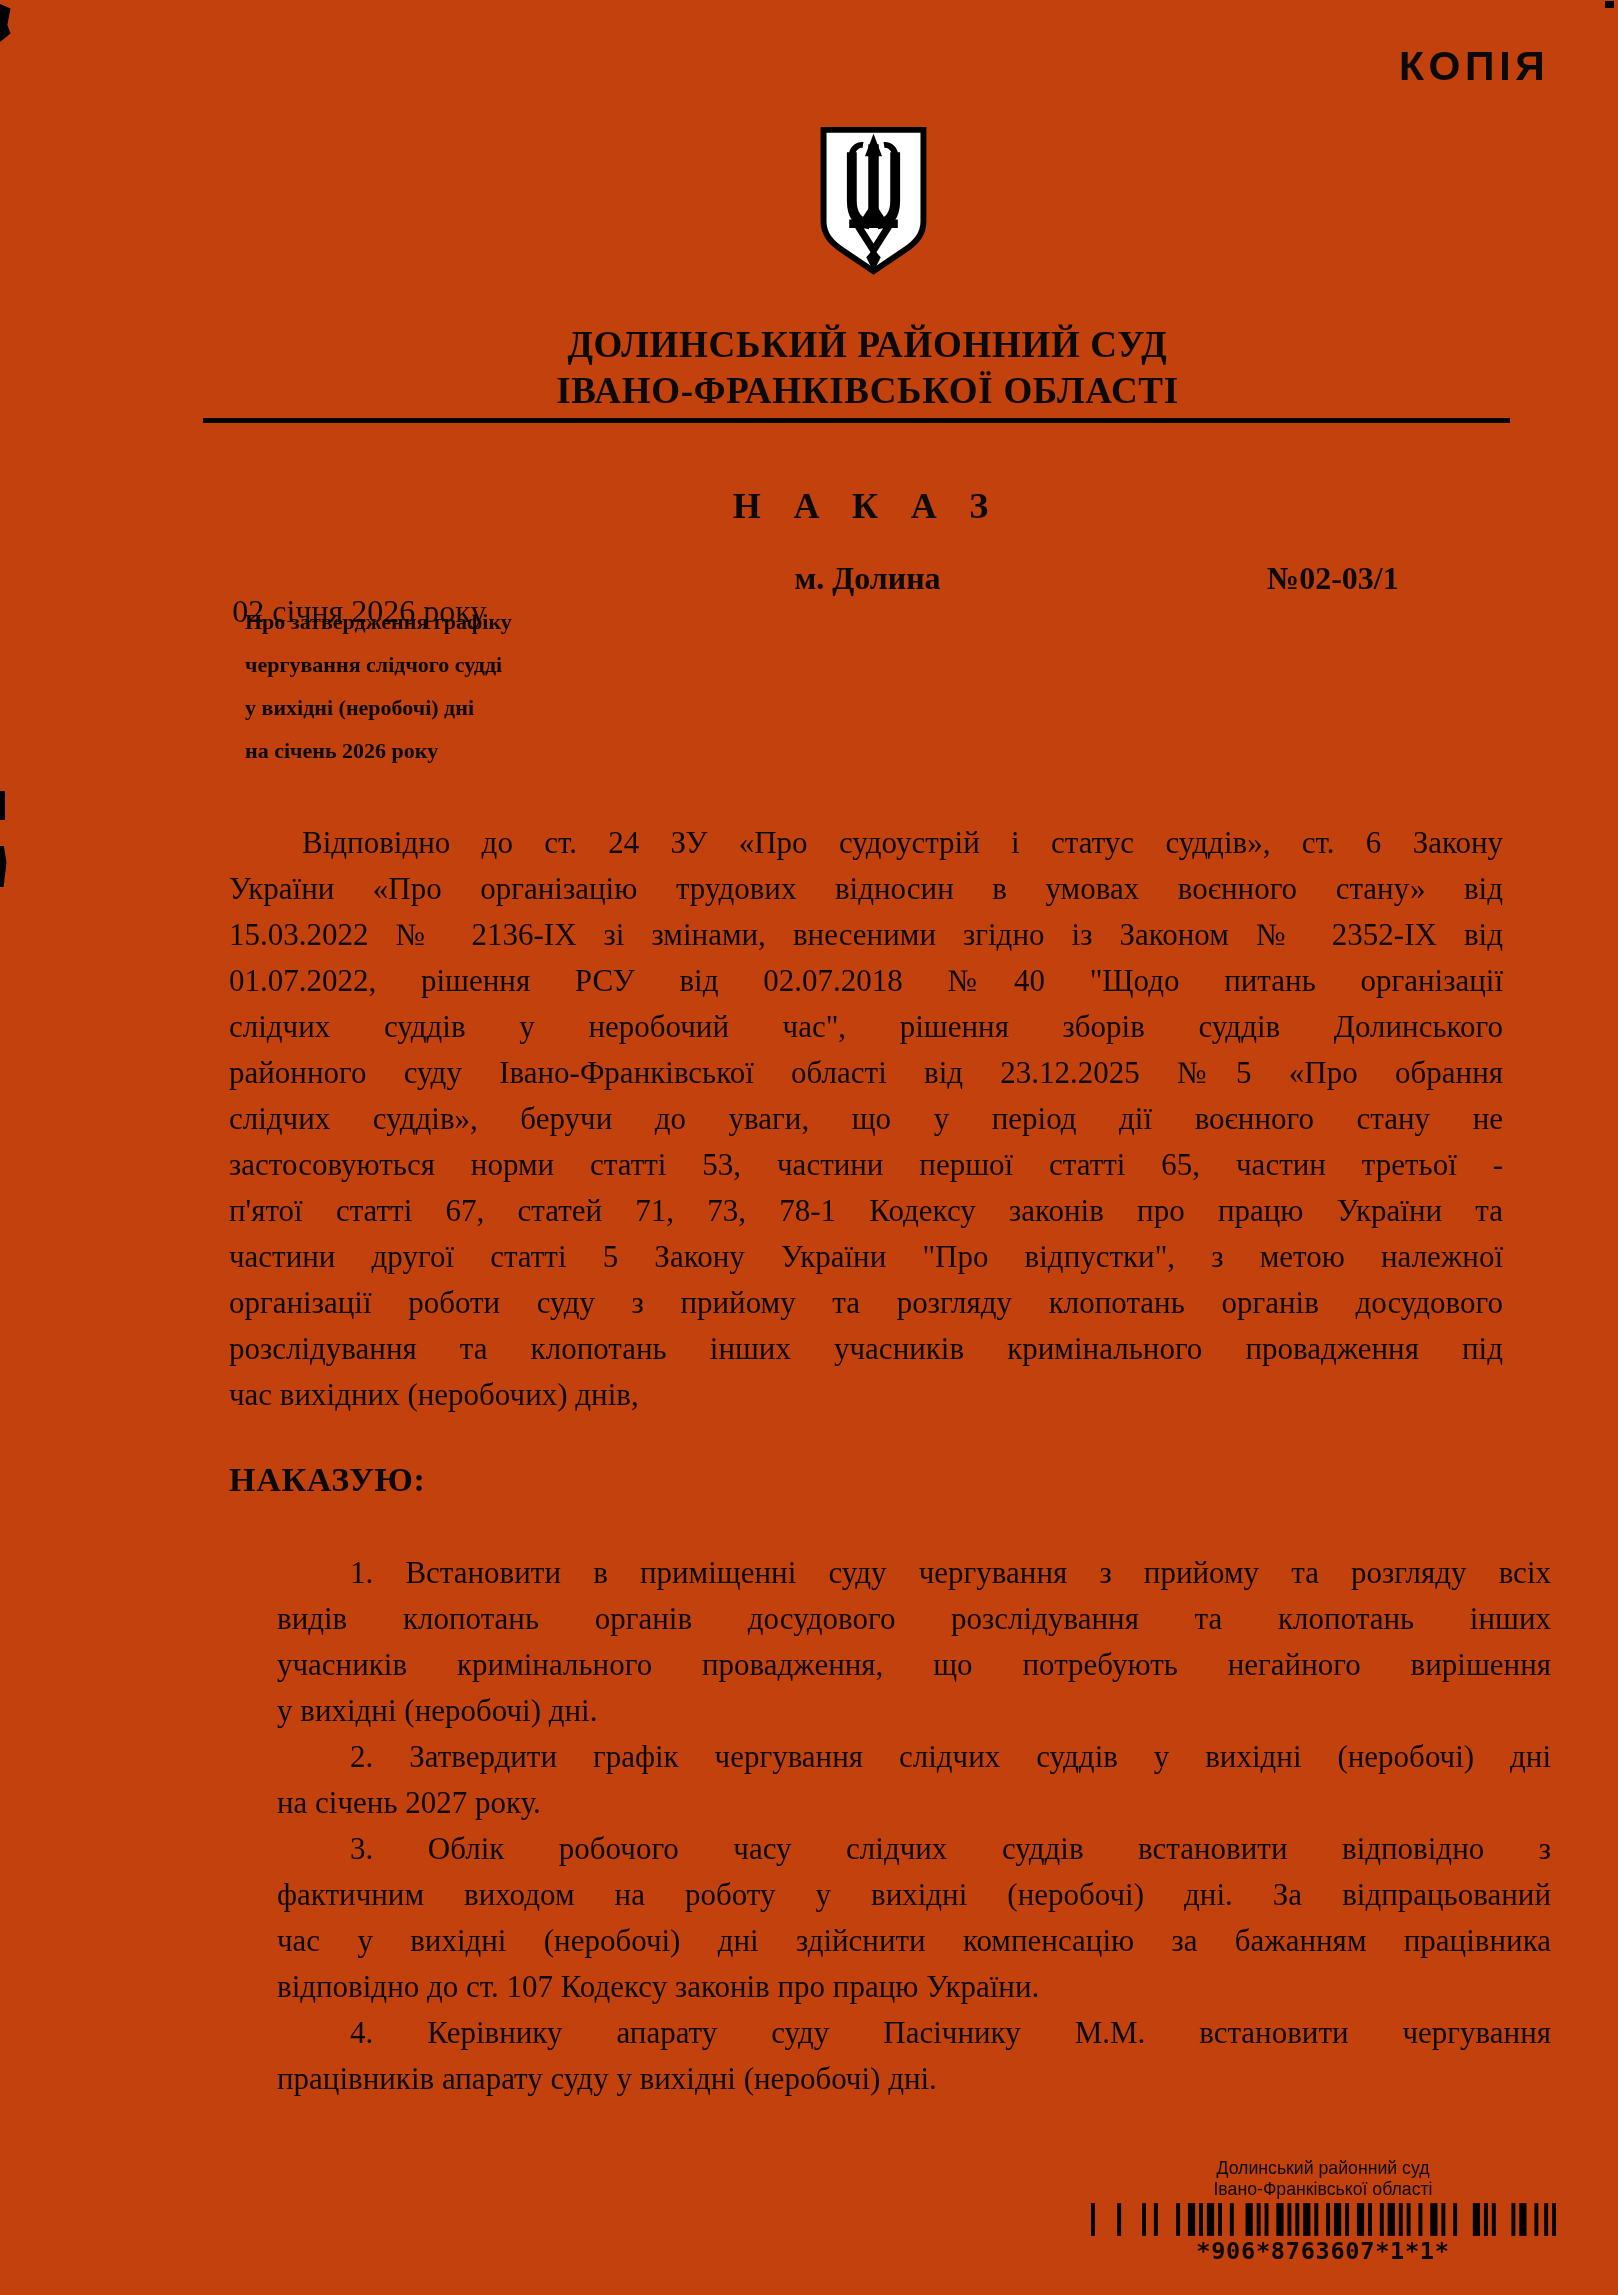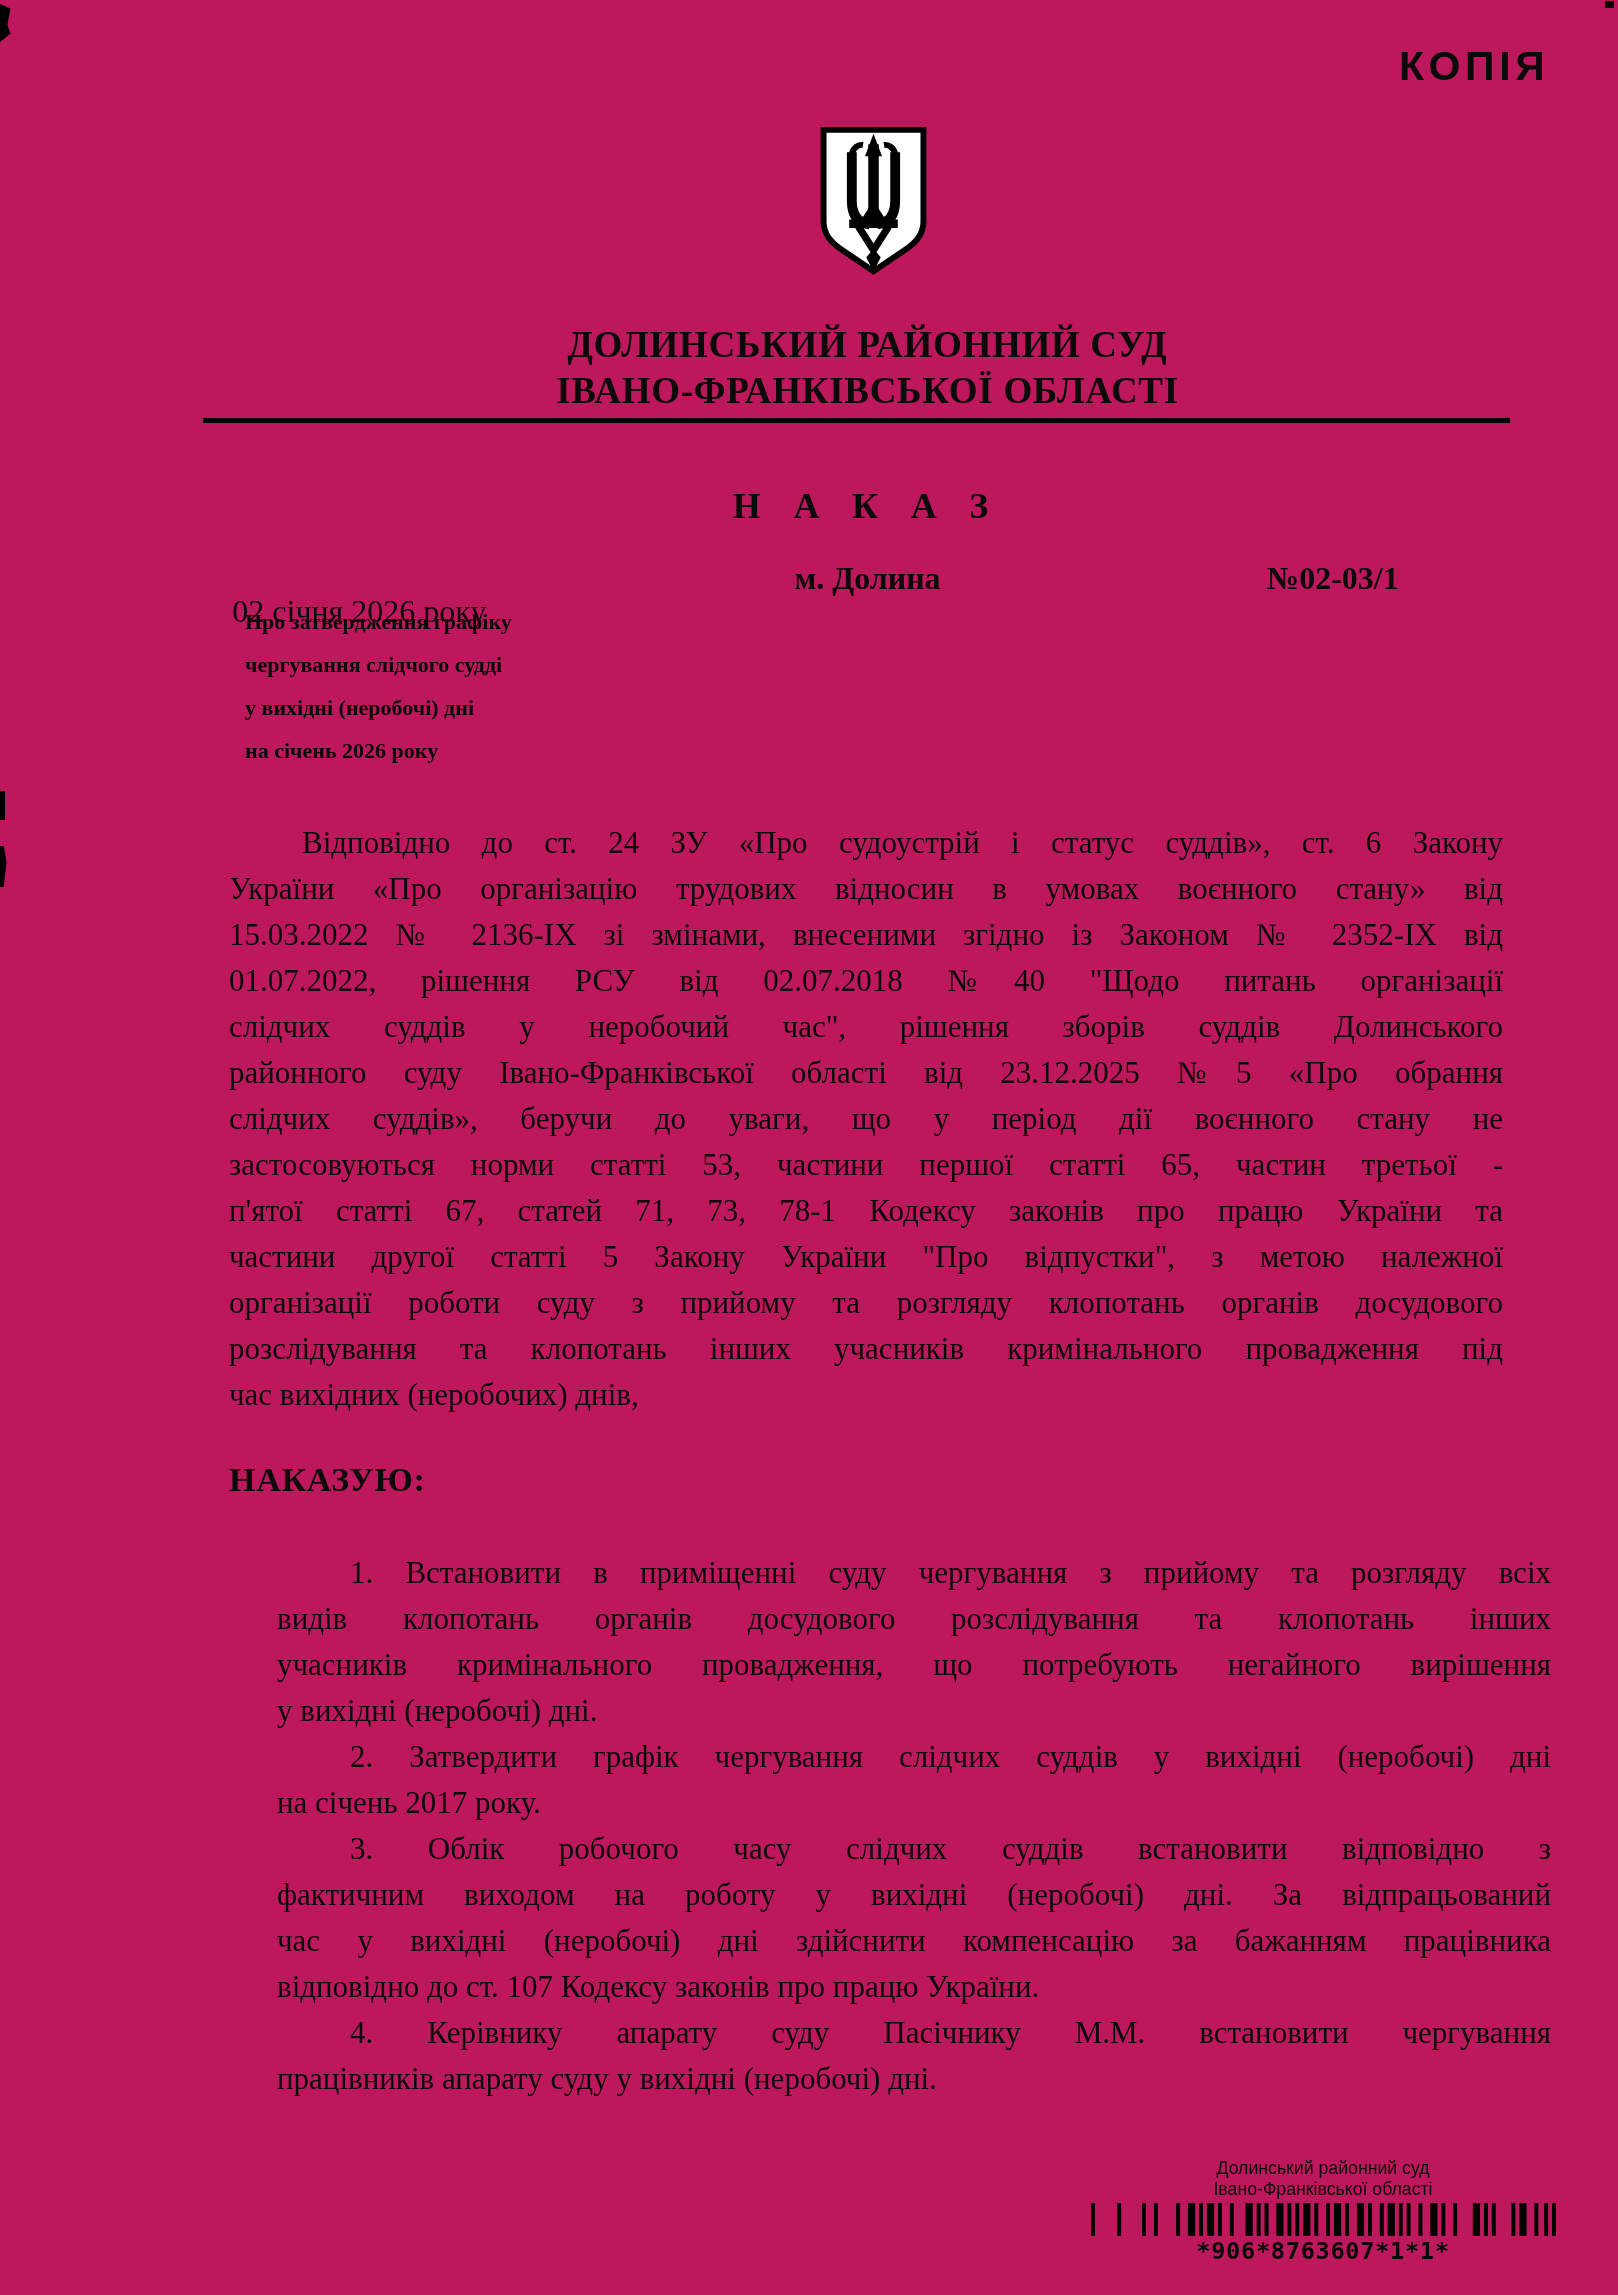--- a/index.html
+++ b/index.html
@@ -1,17 +1,17 @@
 <!DOCTYPE html>
 <html lang="uk" style="font-size:10.5px"><head>
 <meta charset="utf-8">
 <style>
   html,body{margin:0;padding:0;background:#888;}
   .page{
-    position:relative;width:1619px;height:2295px;background:#be185d;
+    position:relative;width:1619px;height:2295px;background:#c2410c;
     font-family:"Liberation Serif","DejaVu Serif",serif;color:#0a0a0a;
     overflow:hidden;
   }
   
   .artifact{position:absolute;background:#000;}
   .a1{left:0;top:3.9px;width:10.5px;height:38px;clip-path:polygon(0 0,100% 12%,70% 55%,100% 78%,0 100%);}
   .a2{left:0;top:791px;width:4.6px;height:29px;}
   .a3{left:0;top:846px;width:6.5px;height:41px;clip-path:polygon(0 0,60% 0,100% 40%,55% 100%,0 100%);}
   .a4{right:5.2px;top:1.3px;width:9.2px;height:6.5px;}
 
@@ -132,21 +132,21 @@
     <p>
       </p>
       <div class="jl indent">1. Встановити в приміщенні суду чергування з прийому та розгляду всіх</div>
       <div class="jl">видів клопотань органів досудового розслідування та клопотань інших</div>
       <div class="jl">учасників кримінального провадження, що потребують негайного вирішення</div>
       <div class="jl-last">у вихідні (неробочі) дні.</div>
     <p></p>
     <p>
       </p>
       <div class="jl indent">2. Затвердити графік чергування слідчих суддів у вихідні (неробочі) дні</div>
-      <div class="jl-last">на січень 2017 року.</div>
+      <div class="jl-last">на січень 2027 року.</div>
     <p></p>
     <p>
       </p>
       <div class="jl indent">3. Облік робочого часу слідчих суддів встановити відповідно з</div>
       <div class="jl">фактичним виходом на роботу у вихідні (неробочі) дні. За відпрацьований</div>
       <div class="jl">час у вихідні (неробочі) дні здійснити компенсацію за бажанням працівника</div>
       <div class="jl-last">відповідно до ст. 107 Кодексу законів про працю України.</div>
     <p></p>
     <p>
       </p>

